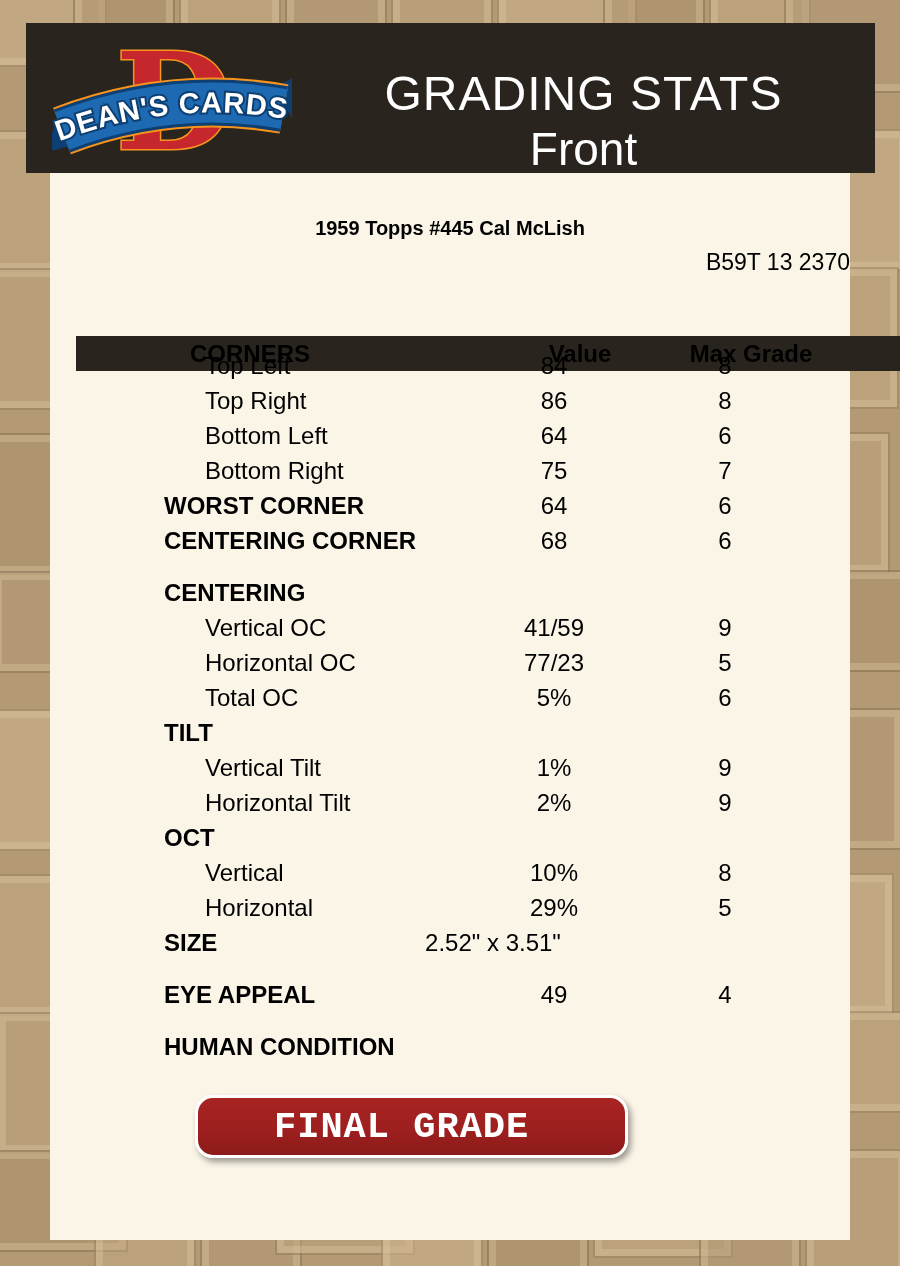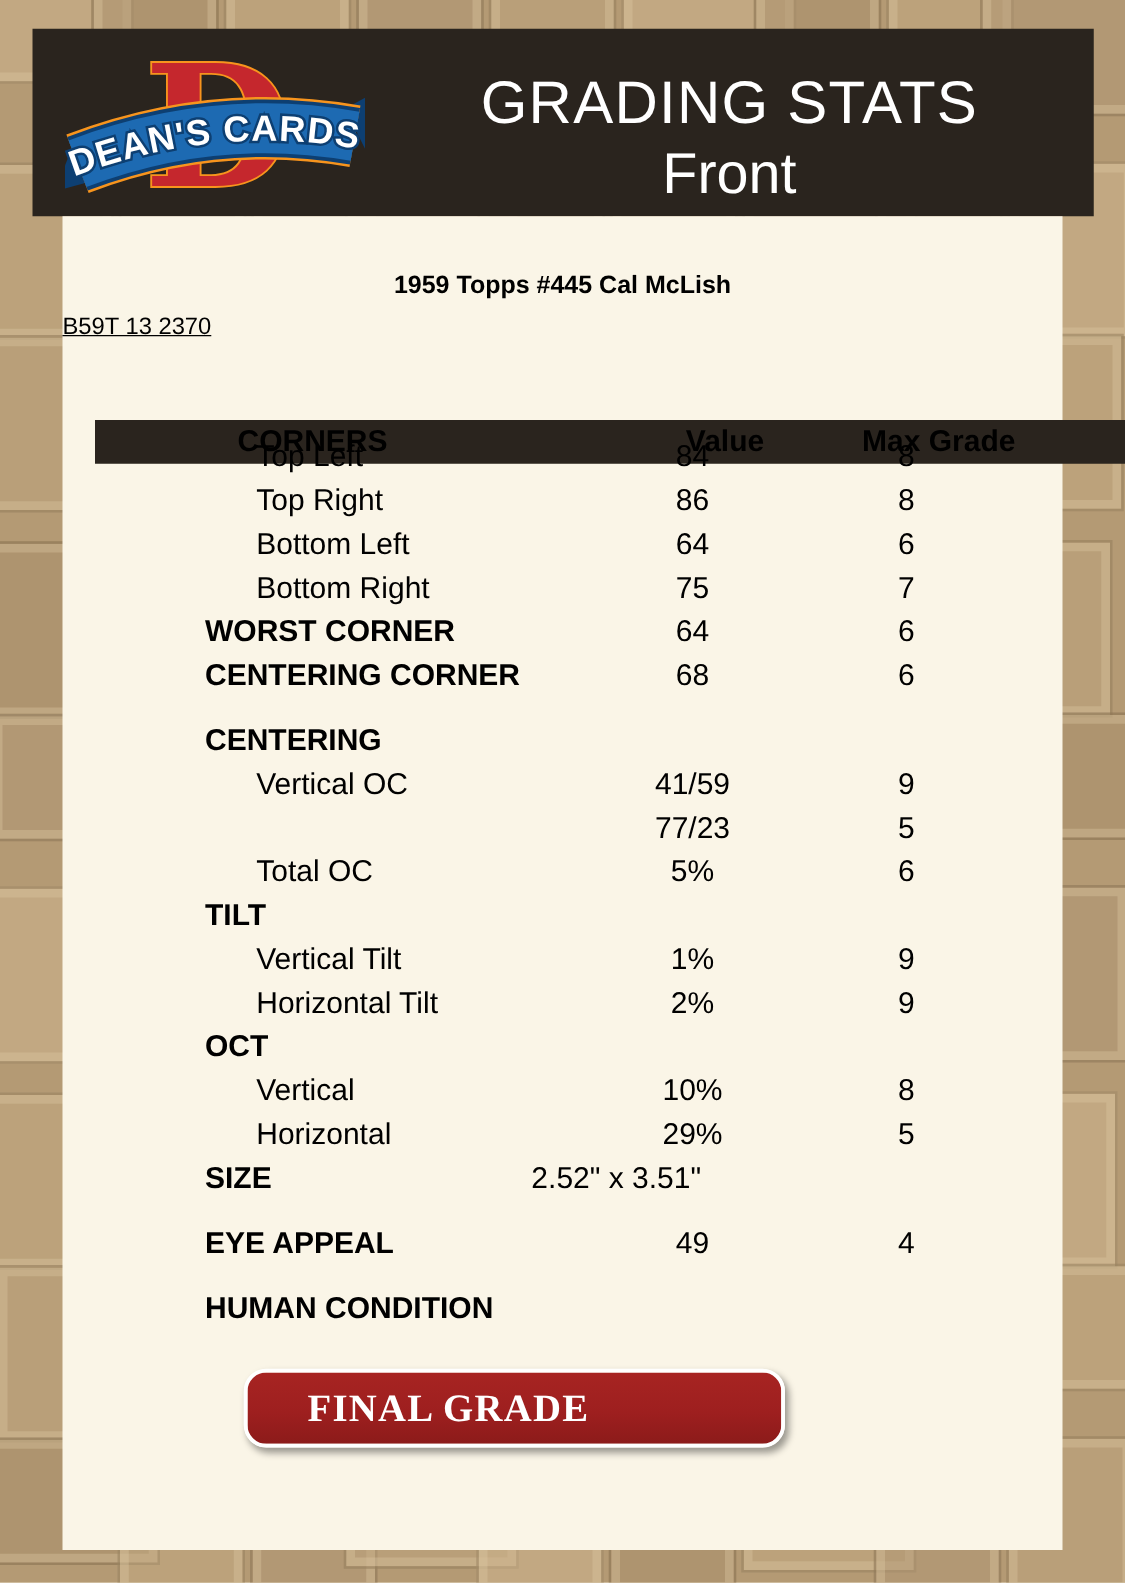--- a/index.html
+++ b/index.html
@@ -18,31 +18,31 @@
     box-shadow: inset 0 0 0 7px rgba(224,202,165,.35);
   }
 
   
   .header {
     position:absolute; left:26px; top:23px; width:849px; height:150px;
     background: var(--header-background, #2a241e);
     display:flex; align-items:flex-start;
   }
   .logo { width:240px; height:134px; margin-left:26px; margin-top:8px; flex:none; }
-  .header-titles { flex:1; text-align:center; color: var(--header-text,#fff); padding-top:33px; }
+  .header-titles { flex:1; text-align:center; color: var(--header-text,#fff); padding-top:44px; }
   .header-title   { font-size:48px; line-height:54px; letter-spacing:1px; }
   .header-subtitle{ font-size:46px; line-height:40px; margin-top:8px; }
 
   
   .content {
     position:absolute; left:50px; top:173px; width:800px; height:1067px;
     background: var(--panel-background, #faf5e7);
   }
   .card-title { margin-top:38px; text-align:center; font-size:20px; line-height:34px; font-weight:bold; }
-  .card-code  { text-align:left; font-size:19px; line-height:34px;text-decoration:underline; }
+  .card-code  { text-align:right; font-size:23px; line-height:34px; }
 
   
   .stats-table { position:relative; margin-top:34px; }
   .row { position:relative; height:35px; line-height:35px; font-size:24px; }
   .row.gap { margin-top:17px; }
   .lbl { position:absolute; left:114px; white-space:nowrap; }
   .row.indent .lbl { left:155px; }
   .row.bold .lbl { font-weight:bold; }
   .val { position:absolute; left:419px; width:170px; text-align:center; white-space:nowrap; }
   .max { position:absolute; left:600px; width:150px; text-align:center; white-space:nowrap; }
@@ -51,22 +51,23 @@
 
   
   .final-grade {
     position:absolute; left:145px; top:922px; width:433px; height:63px;
     background: linear-gradient(#a72422, var(--button-red,#9e1f1f) 55%, #8c1b1a);
     border:3px solid #ffffff; border-radius:18px;
     box-shadow: 3px 4px 6px rgba(0,0,0,.38);
     text-align:left; padding:0 0 0 48px; cursor:pointer;
   }
   .final-grade span {
-    color:#ffffff; font-size:31px; font-weight:bold; letter-spacing:1px;
-    font-family:Liberation Serif, serif;
+    color:#ffffff; font-size:37px; font-weight:bold; letter-spacing:1px;
+    font-family:Liberation Mono, monospace;
+    margin-left:28px;
   }
 </style>
 </head>
 <body>
 
 <div id="collage">
     <div class="bgcard" style="left: -33px; top: -35px; width: 136px; height: 98px; background: rgba(205, 180, 142, 0.55);"></div>
     <div class="bgcard" style="left: 73px; top: -25px; width: 98px; height: 138px; background: rgba(168, 142, 106, 0.5);"></div>
     <div class="bgcard" style="left: 179px; top: -15px; width: 98px; height: 138px; background: rgba(198, 172, 134, 0.45);"></div>
     <div class="bgcard" style="left: 285px; top: -32px; width: 98px; height: 138px; background: rgba(175, 150, 115, 0.5);"></div>
@@ -211,20 +212,21 @@
     <span class="lbl">CENTERING</span>
     <span class="val"></span>
     <span class="max"></span>
   </div>
       <div class="row indent">
     <span class="lbl">Vertical OC</span>
     <span class="val">41/59</span>
     <span class="max">9</span>
   </div>
       <div class="row indent">
+    <span class="lbl">Horizontal OC</span>
     <span class="val">77/23</span>
     <span class="max">5</span>
   </div>
       <div class="row indent">
     <span class="lbl">Total OC</span>
     <span class="val">5%</span>
     <span class="max">6</span>
   </div>
       <div class="row bold">
     <span class="lbl">TILT</span>

